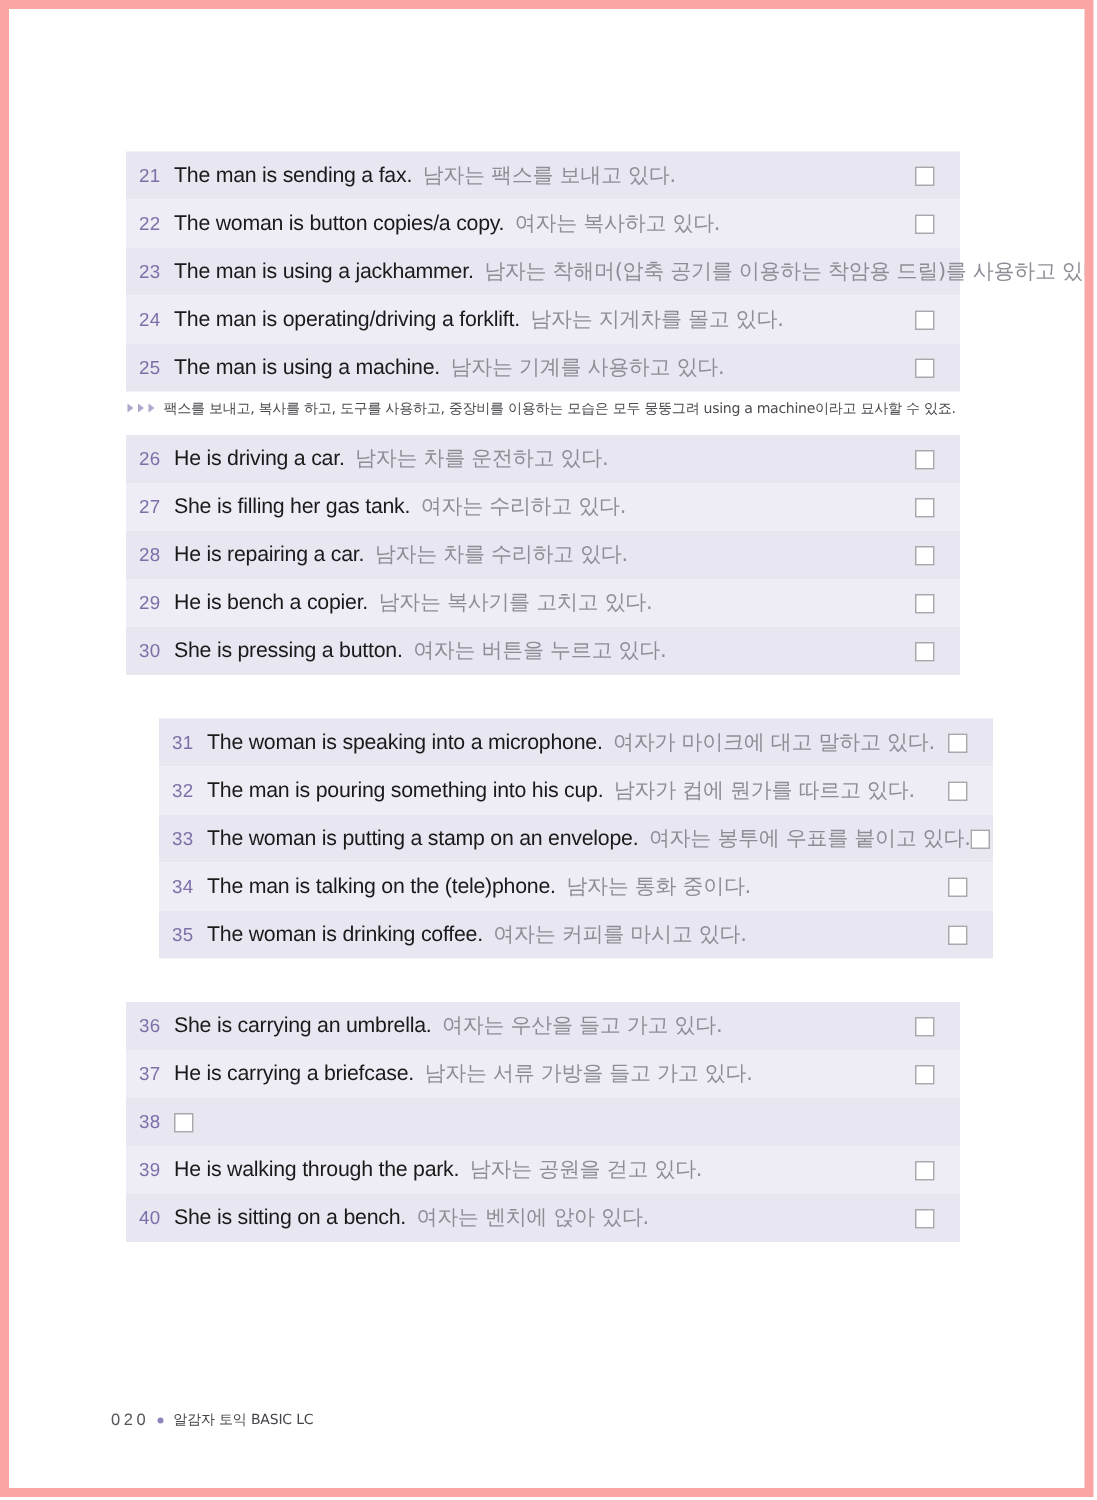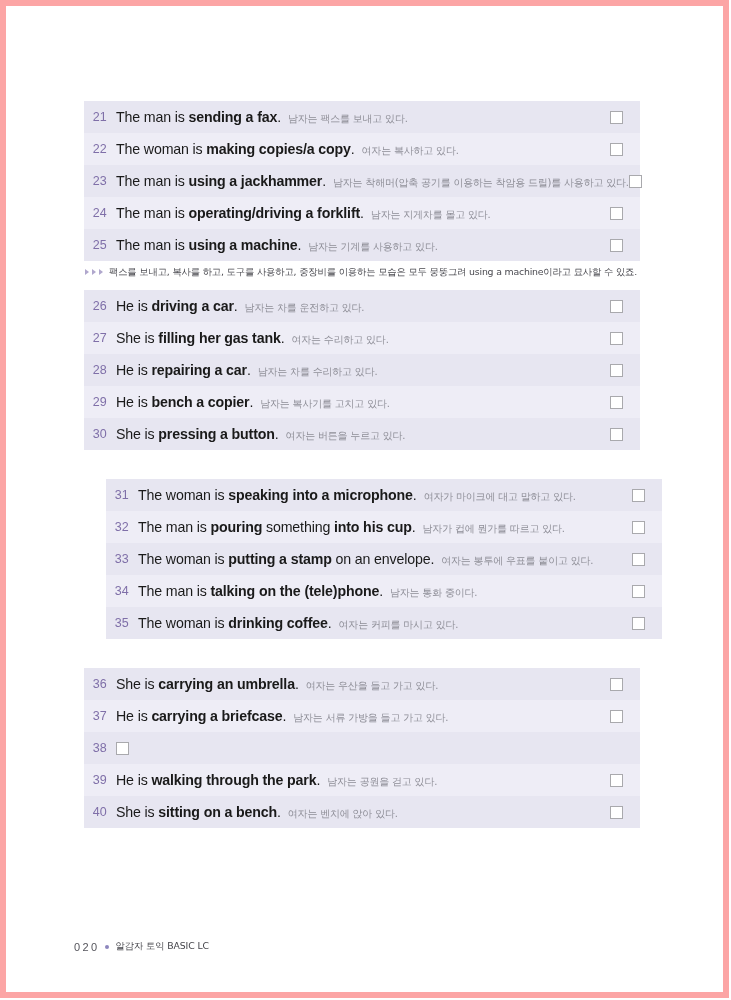--- a/index.html
+++ b/index.html
@@ -59,24 +59,24 @@
 
   .sentence {
     flex: 1 1 auto;
     font-size: 14.2px;
     color: #1a1a1a;
     line-height: 1;
     white-space: nowrap;
     letter-spacing: -0.15px;
   }
   .sentence b {
-    font-weight: bold;
+    font-weight: normal;
   }
   .kr {
-    font-size: 10px;
+    font-size: 14px;
     color: #8d8d96;
     margin-left: 7px;
     letter-spacing: -0.2px;
     font-family: "DejaVu Sans", "Liberation Sans", sans-serif;
   }
 
   .check {
     flex: 0 0 auto;
     width: 13px;
     height: 13px;
@@ -154,21 +154,21 @@
 <div id="page">
 
   <div class="group g1">
       <div class="row">
         <span class="num">21</span>
         <span class="sentence"><span>The man is </span><b>sending a fax</b><span>.</span><span class="kr">남자는 팩스를 보내고 있다.</span></span>
         <span class="check"></span>
       </div>
       <div class="row alt">
         <span class="num">22</span>
-        <span class="sentence"><span>The woman is </span><b>making copies/a copy</b><span>.</span><span class="kr">여자는 복사하고 있다.</span></span>
+        <span class="sentence"><span>The woman is </span><b>button copies/a copy</b><span>.</span><span class="kr">여자는 복사하고 있다.</span></span>
         <span class="check"></span>
       </div>
       <div class="row">
         <span class="num">23</span>
         <span class="sentence"><span>The man is </span><b>using a jackhammer</b><span>.</span><span class="kr">남자는 착해머(압축 공기를 이용하는 착암용 드릴)를 사용하고 있다.</span></span>
         <span class="check"></span>
       </div>
       <div class="row alt">
         <span class="num">24</span>
         <span class="sentence"><span>The man is </span><b>operating/driving a forklift</b><span>.</span><span class="kr">남자는 지게차를 몰고 있다.</span></span>

